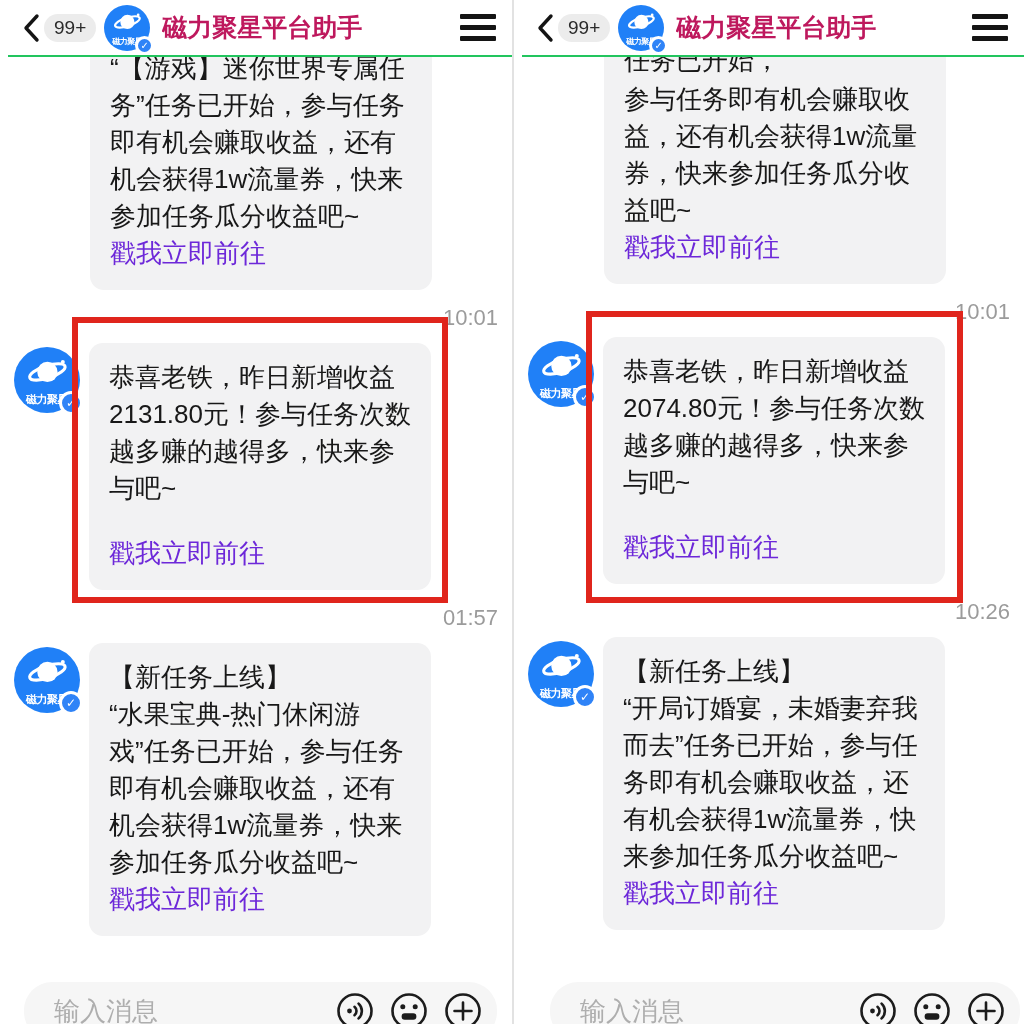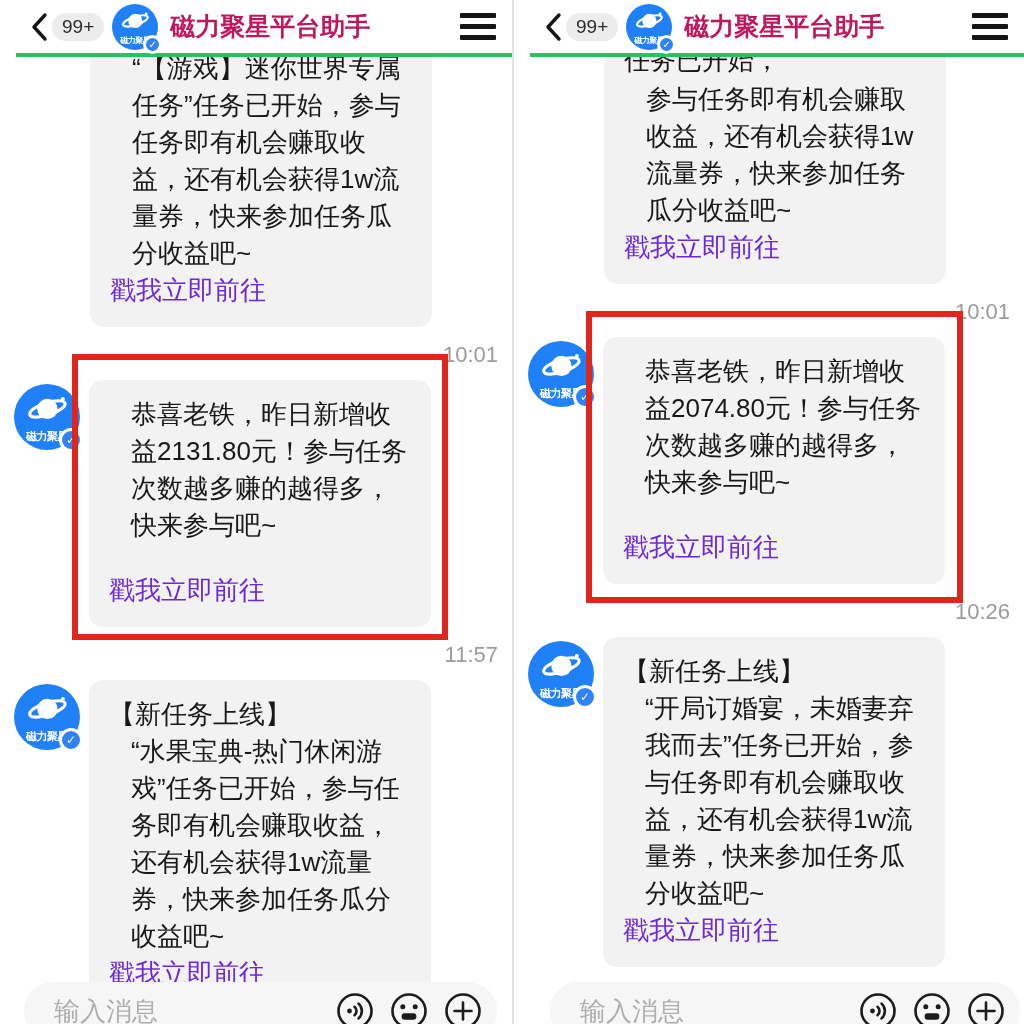--- a/index.html
+++ b/index.html
@@ -3,23 +3,23 @@
 <meta charset="utf-8">
 <style>
   * { margin:0; padding:0; box-sizing:border-box; }
   html,body { width:1024px; height:1024px; overflow:hidden; background:#fff;
     font-family:"Liberation Sans","DejaVu Sans",sans-serif; }
   .stage { width:1024px; height:1024px; display:flex; }
   .panel { position:relative; width:512px; height:1024px; background:#fff; overflow:hidden; }
   .panel.right { border-left:2px solid #e2e2e2; }
 
   
-  .hdr { position:absolute; top:0; left:16px; right:0; height:57px; background:#fff;
+  .hdr { position:absolute; top:0; left:8px; right:0; height:57px; background:#fff;
     display:flex; align-items:center; padding:0 16px 0 12px; z-index:20;
-    border-bottom:4px solid #22c55e; }
+    border-bottom:2px solid #22c55e; }
   .back { display:flex; align-items:center; cursor:pointer; }
   .chev { width:22px; height:30px; }
   .badge99 { background:#ececec; color:#2b2b2b; font-size:19px; border-radius:16px;
     padding:3px 10px; margin-left:2px; }
   .hav { position:relative; width:46px; height:46px; margin-left:8px; flex:0 0 auto; }
   .av-circle { width:100%; height:100%; border-radius:50%; background:#2080f7;
     position:relative; overflow:hidden; }
   .av-circle svg { position:absolute; top:8%; left:10%; width:80%; height:66%; }
   .av-label { position:absolute; bottom:8%; width:100%; text-align:center; color:#fff;
     font-weight:700; letter-spacing:-0.5px; }
@@ -38,21 +38,21 @@
   .row { display:flex; align-items:flex-start; position:relative; }
   .row.no-av { padding-left:76px; }
   .cav { position:relative; width:66px; height:66px; flex:0 0 auto; margin-right:9px; margin-top:4px; }
   .cav .av-label { font-size:11px; bottom:9%; }
   .cav .check { width:24px; height:24px; font-size:12px; right:-3px; bottom:-2px; }
 
   .bwrap { position:relative; max-width:342px; }
   .bubble { background:#f2f2f3; border-radius:14px; padding:16px 20px 18px;
     font-size:26px; line-height:37px; color:#181818; overflow:hidden;
     overflow-wrap:break-word; }
-  .bubble .body { display:block;margin-left:22px; }
+  .bubble .body { display:block; }
   .bubble .title-line { display:block; }
   .clip-top { border-top-left-radius:0; border-top-right-radius:0; padding-top:0; }
   .shift-up { display:block; margin-top:-7px; }
   .clip-line { height:24px; overflow:hidden; }
   .clip-line span { display:block; margin-top:-15px; }
   .msg-link { display:block; color:#6d28d9; cursor:pointer; }
   .gap-link { margin-top:28px; }
 
   .ts { text-align:right; font-size:22px; color:#9b9b9b; padding:15px 0 12px; }
 
@@ -147,21 +147,21 @@
         </div>
         <div class="bwrap">
           <div class="hl-box" style="inset:-26px -17px -13px -17px"></div>
           <div class="bubble">
             <span class="body">恭喜老铁，昨日新增收益2131.80元！参与任务次数越多赚的越得多，快来参与吧~</span>
             <span class="msg-link gap-link">戳我立即前往</span>
           </div>
         </div>
       </div>
 
-      <div class="ts">11:57</div>
+      <div class="ts">01:57</div>
 
       <div class="row">
         <div class="cav">
           <div class="av-circle">
             <svg viewBox="0 0 24 24">
                 <use href="#planet"></use>
               </svg>
             <div class="av-label">磁力聚星</div>
           </div>
           <div class="check">✓</div>

